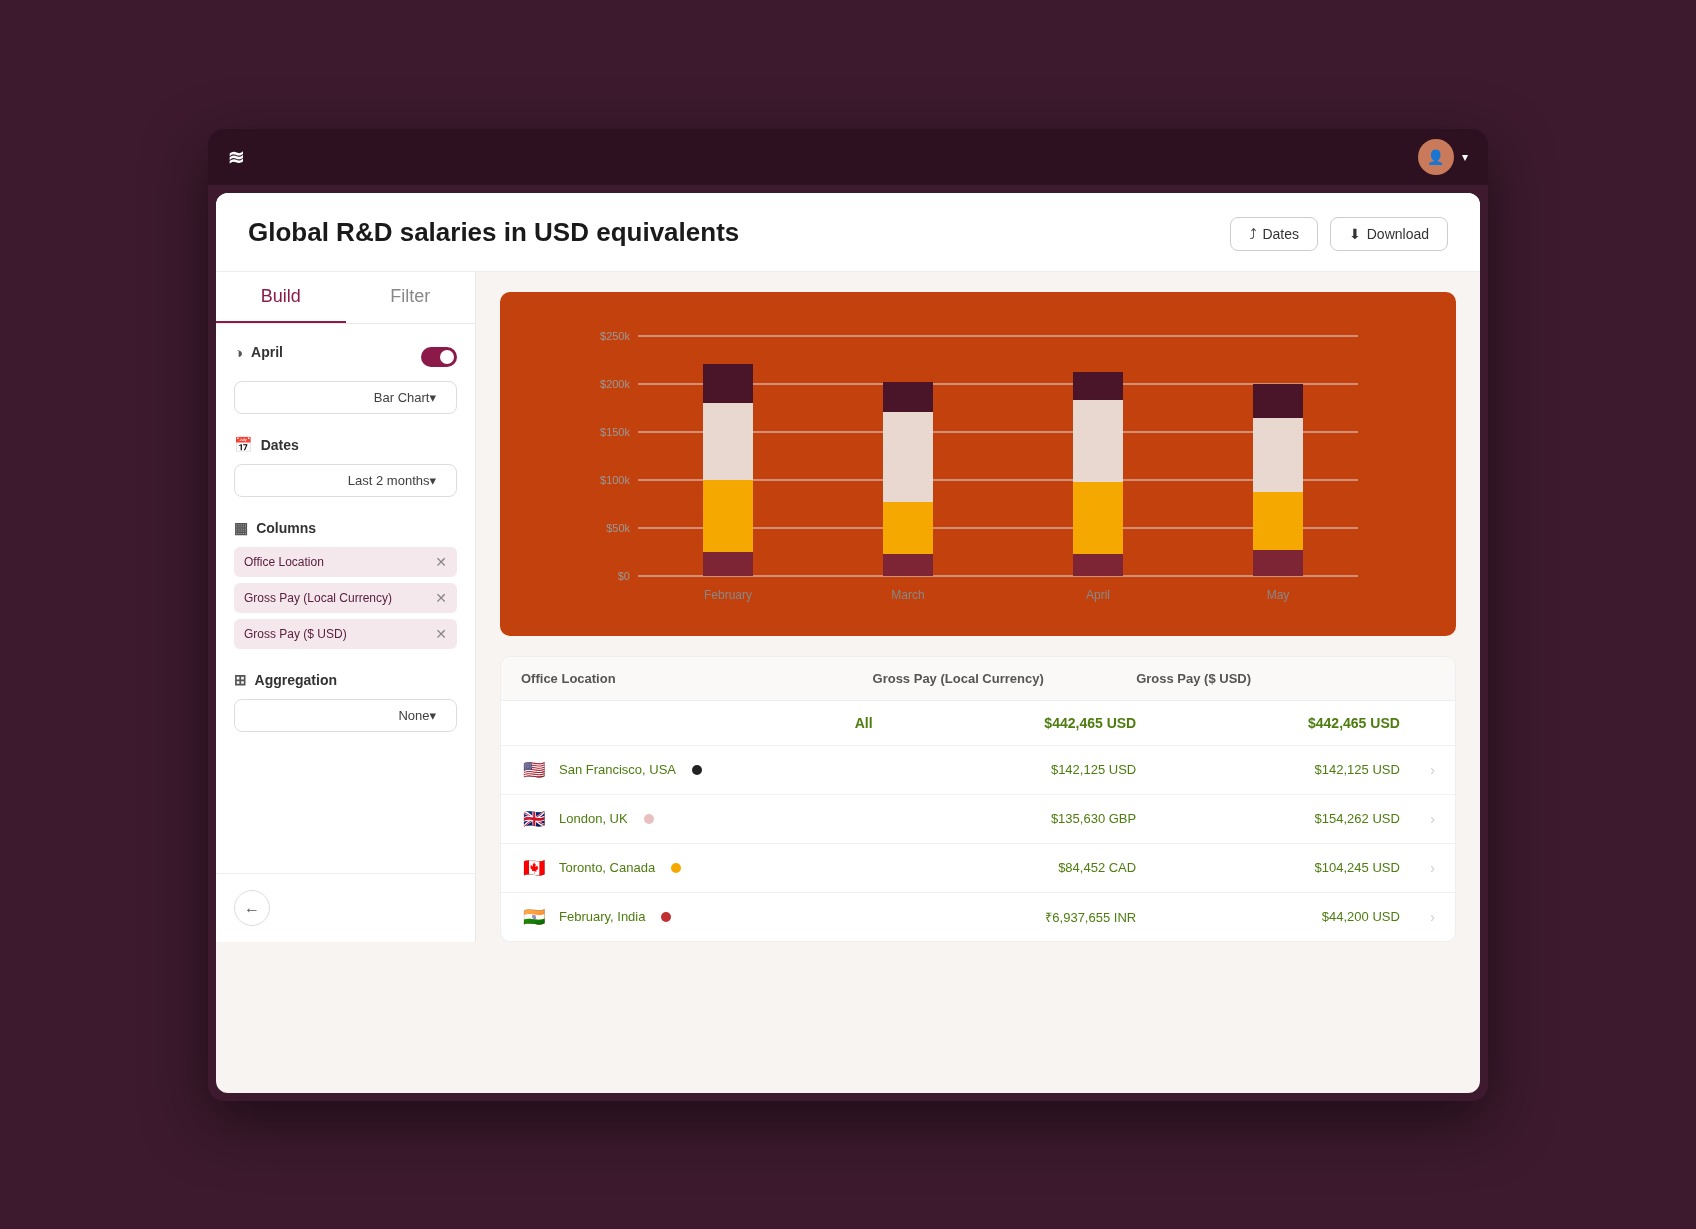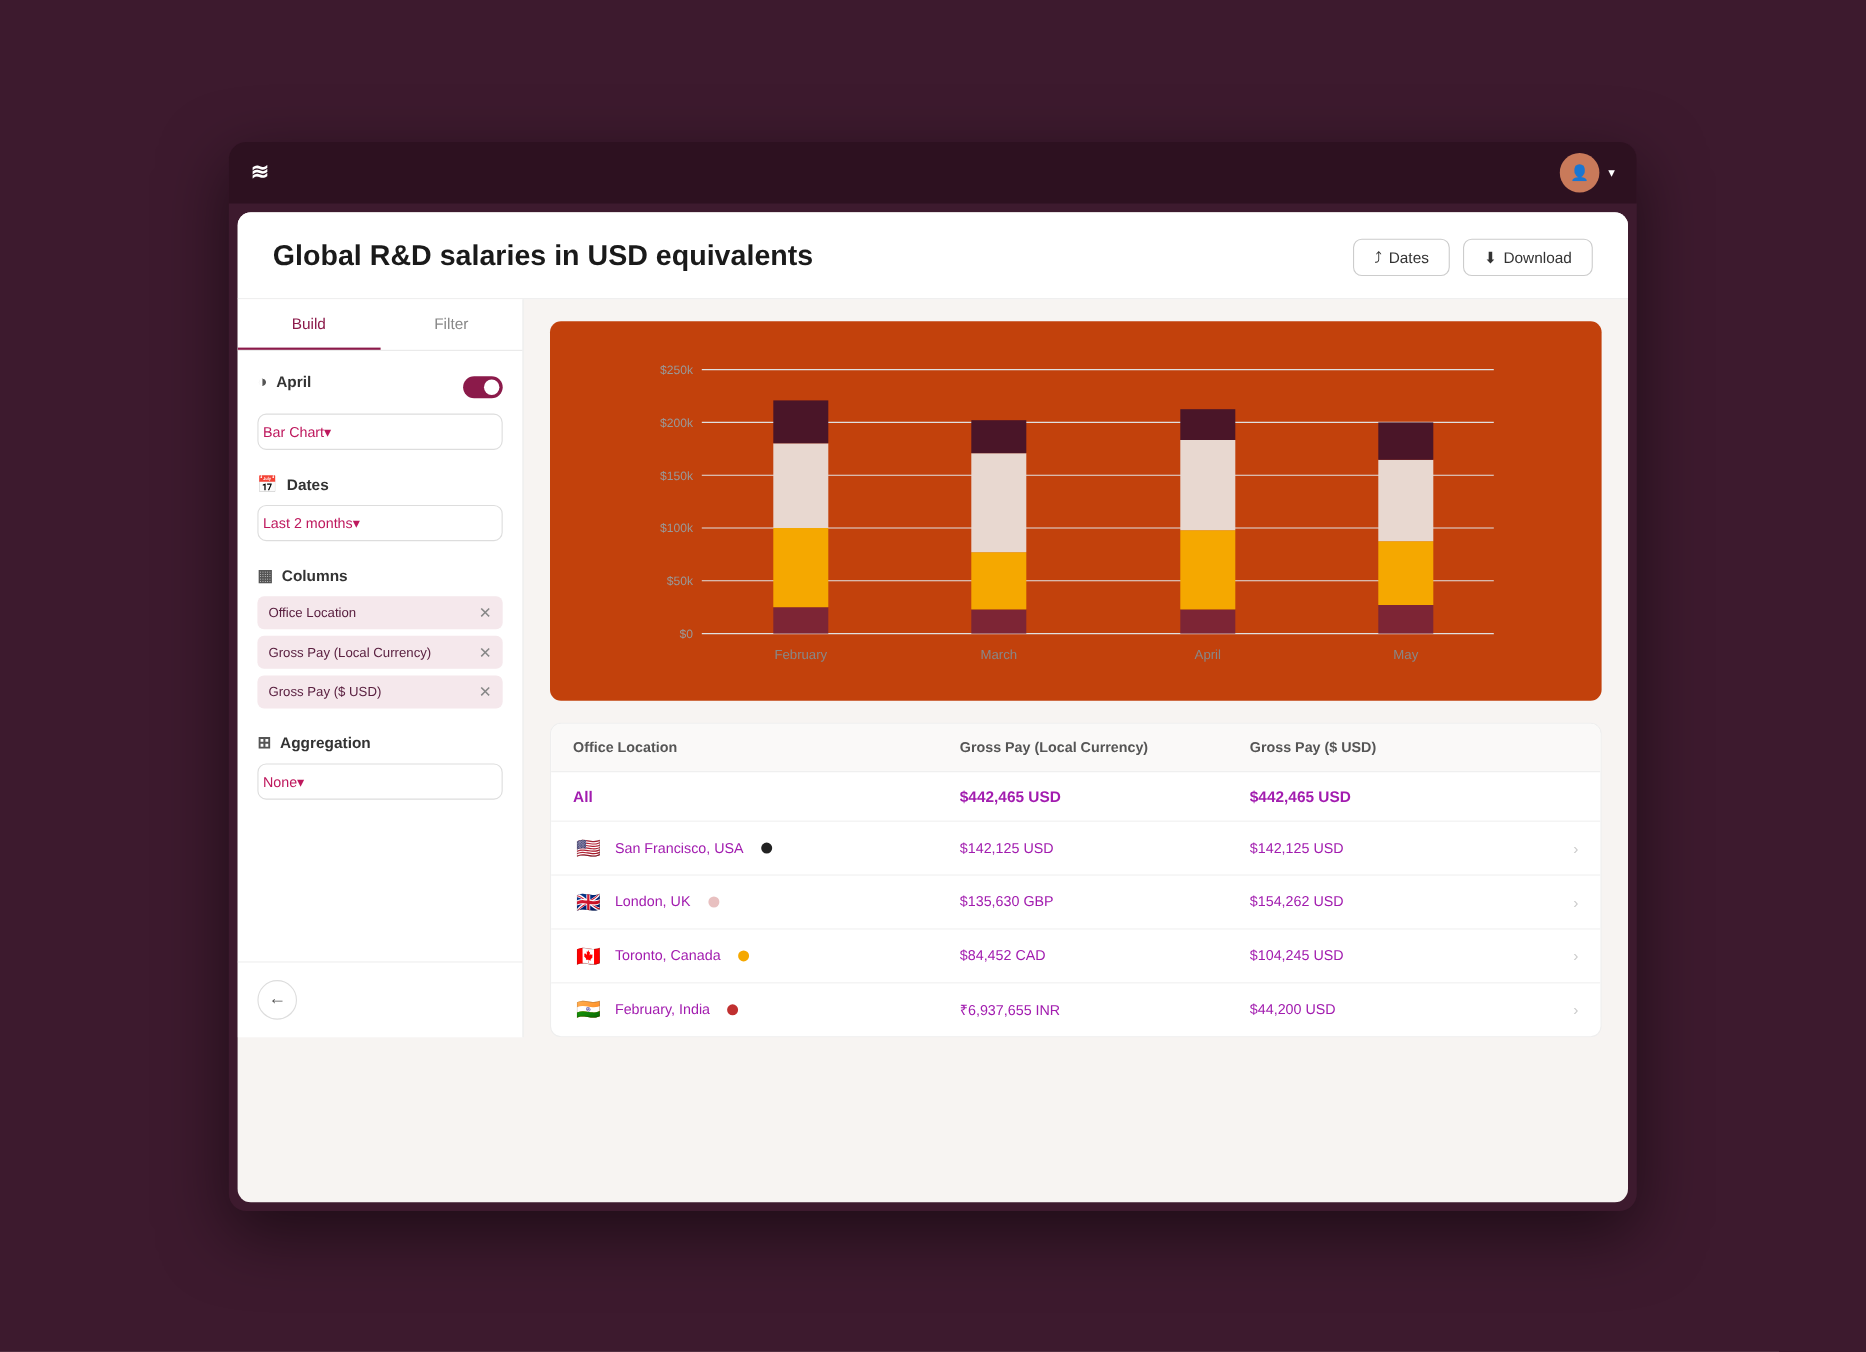--- a/index.html
+++ b/index.html
@@ -112,21 +112,21 @@
       flex-direction: column;
     }
     .sidebar-tabs {
       display: flex;
       border-bottom: 1px solid #e8e8e8;
     }
     .tab {
       flex: 1;
       text-align: center;
       padding: 14px 0;
-      font-size: 14px;
+      font-size: 18px;
       font-weight: 500;
       color: #888;
       cursor: pointer;
       border-bottom: 2px solid transparent;
     }
     .tab.active {
       color: #8b1a4a;
       border-bottom: 2px solid #8b1a4a;
     }
     .sidebar-body {
@@ -145,29 +145,29 @@
       font-weight: 600;
       color: #333;
       margin-bottom: 10px;
     }
     .section-icon {
       font-size: 15px;
       color: #555;
     }
     .dropdown-select {
       width: 100%;
-      padding: 8px 4px;
+      padding: 8px 20px;
       border: 1.5px solid #ddd;
       border-radius: 8px;
       font-size: 13px;
-      color: #be185d;
-      background: #fff;
-      display: flex;
-      align-items: center;
-      justify-content: flex-start;
+      color: #404040;
+      background: #fff;
+      display: flex;
+      align-items: center;
+      justify-content: flex-end;
       cursor: pointer;
     }
     .toggle {
       width: 36px;
       height: 20px;
       background: #8b1a4a;
       border-radius: 10px;
       position: relative;
       cursor: pointer;
     }
@@ -242,21 +242,22 @@
       grid-template-columns: 2fr 1.5fr 1.5fr 0.2fr;
       padding: 14px 20px;
       border-bottom: 1px solid #f0f0f0;
       align-items: center;
     }
     .table-row:last-child {
       border-bottom: none;
     }
     .table-cell {
       font-size: 13px;
-      color: #a21caf;
+      color: #4d7c0f;
+      text-align: right;
     }
     .table-cell.bold {
       font-weight: 700;
       font-size: 14px;
     }
     .location-cell {
       display: flex;
       align-items: center;
       gap: 10px;
     }

